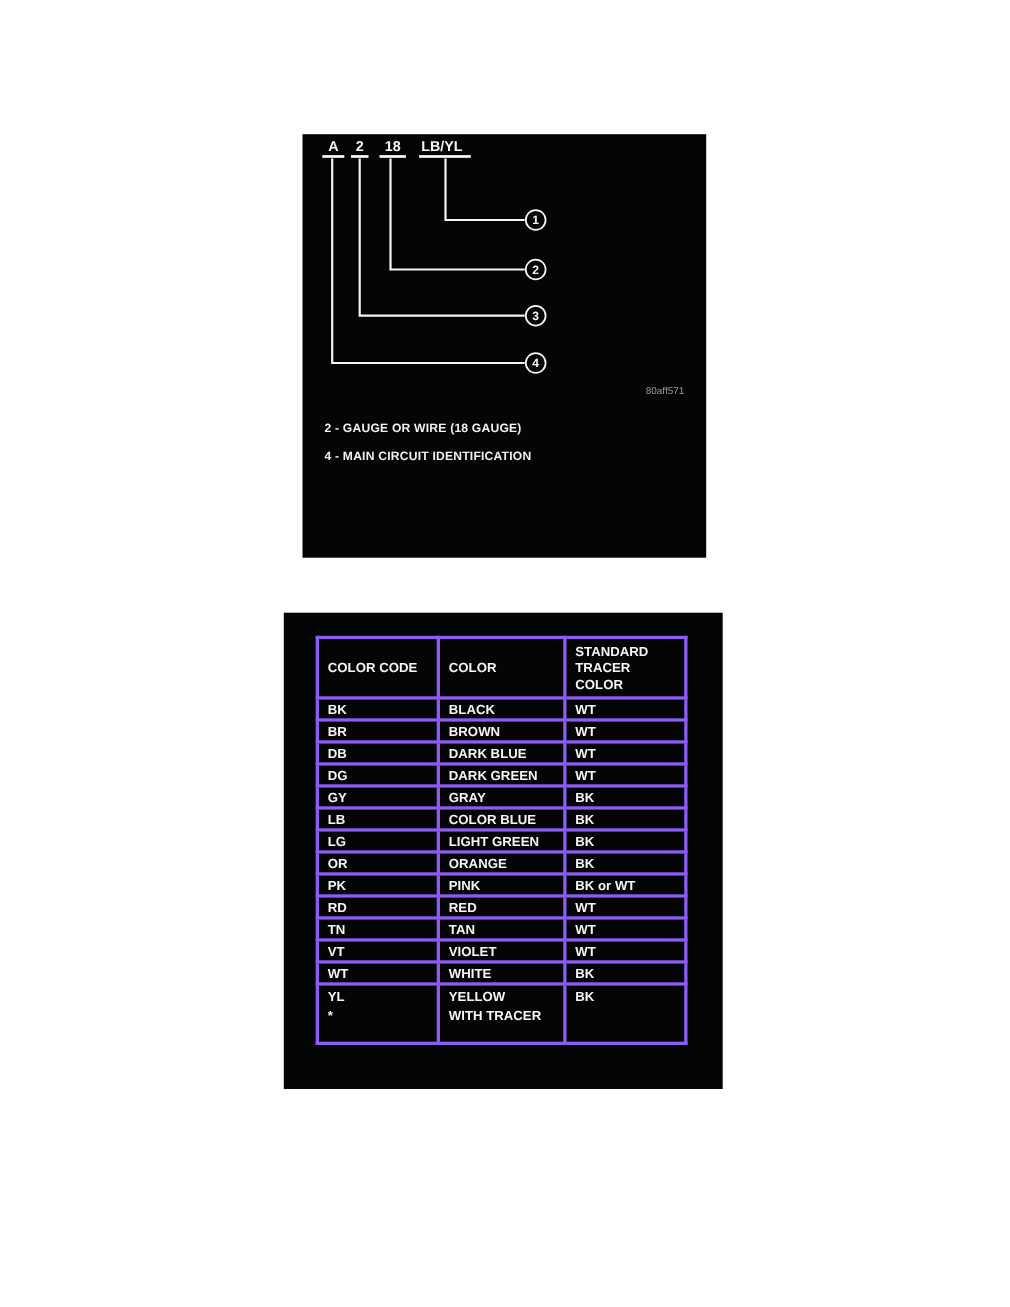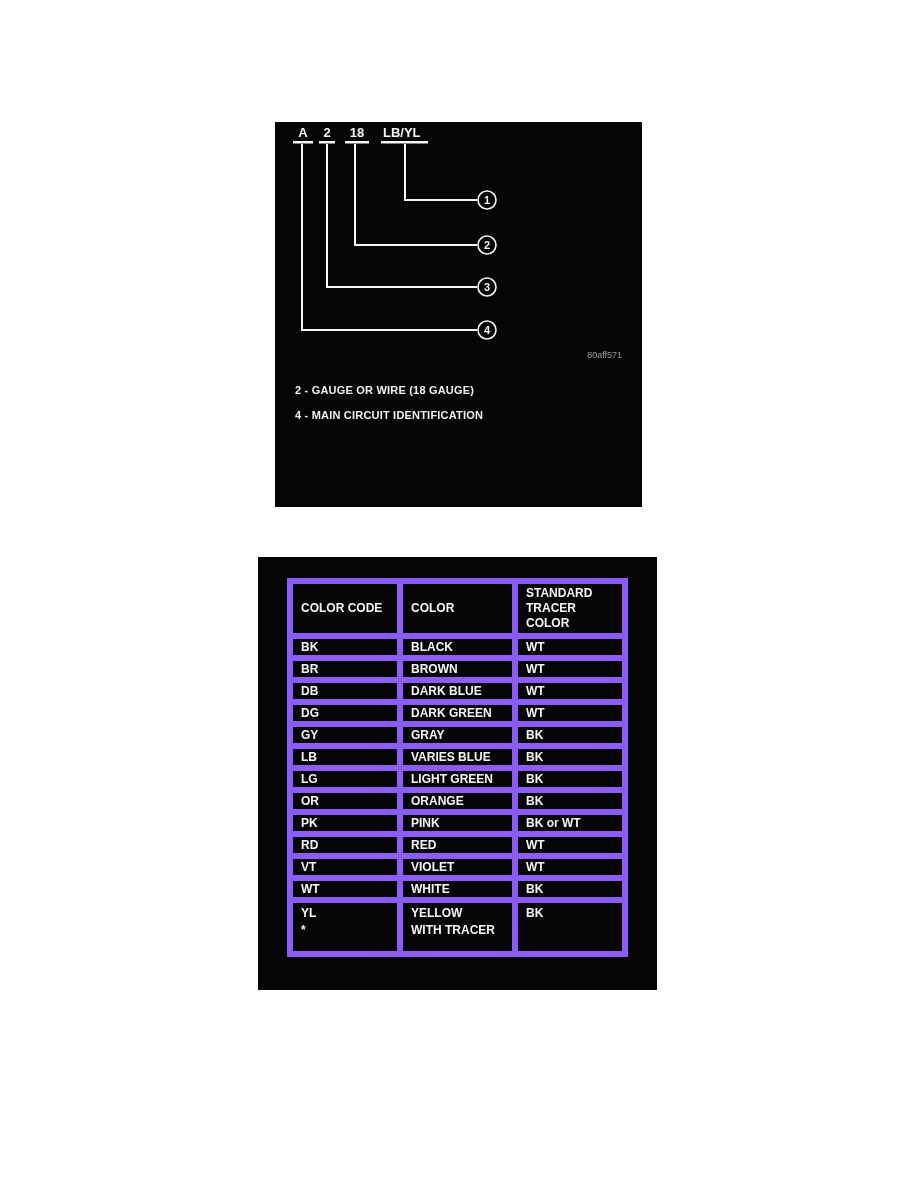--- a/index.html
+++ b/index.html
@@ -53,21 +53,21 @@
     margin: 21px 0 0 29px;
     width: 335px;
     border-collapse: collapse;
     table-layout: fixed;
     color: #f5f5f5;
     font-size: 12px;
     font-weight: bold;
   }
   .color-table th,
   .color-table td {
-    border: 6px solid #8b5cf6;
+    border: 3px solid #8b5cf6;
     text-align: left;
     padding: 1px 4px 1px 8px;
   }
   .color-table th {
     height: 55px;
     vertical-align: middle;
     line-height: 1.25;
     font-size: 12px;
   }
   .col-code   { width: 110px; }
@@ -156,41 +156,46 @@
           <td>DARK GREEN</td>
           <td>WT</td>
         </tr>
         <tr>
           <td>GY</td>
           <td>GRAY</td>
           <td>BK</td>
         </tr>
         <tr>
           <td>LB</td>
-          <td>VARIES BLUE</td>
+          <td>COLOR BLUE</td>
           <td>BK</td>
         </tr>
         <tr>
           <td>LG</td>
           <td>LIGHT GREEN</td>
           <td>BK</td>
         </tr>
         <tr>
           <td>OR</td>
           <td>ORANGE</td>
           <td>BK</td>
         </tr>
         <tr>
           <td>PK</td>
           <td>PINK</td>
           <td>BK or WT</td>
         </tr>
         <tr>
           <td>RD</td>
           <td>RED</td>
+          <td>WT</td>
+        </tr>
+        <tr>
+          <td>TN</td>
+          <td>TAN</td>
           <td>WT</td>
         </tr>
         <tr>
           <td>VT</td>
           <td>VIOLET</td>
           <td>WT</td>
         </tr>
         <tr>
           <td>WT</td>
           <td>WHITE</td>

